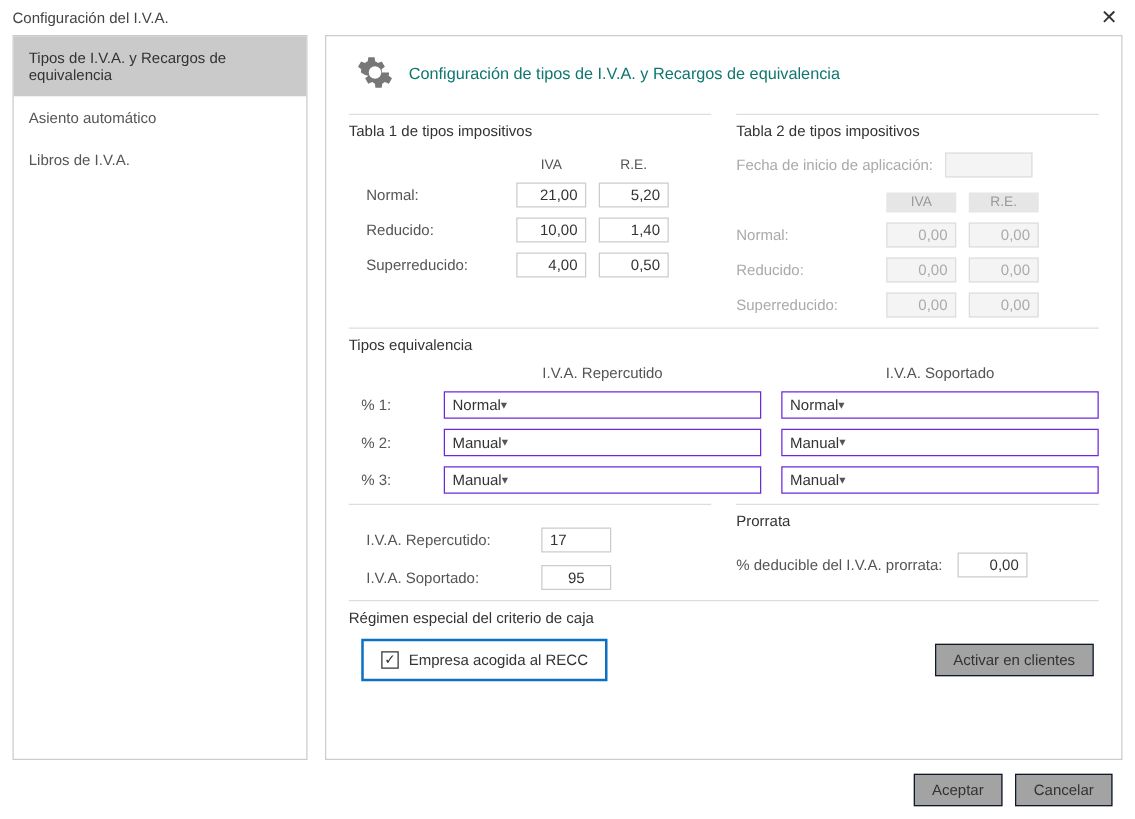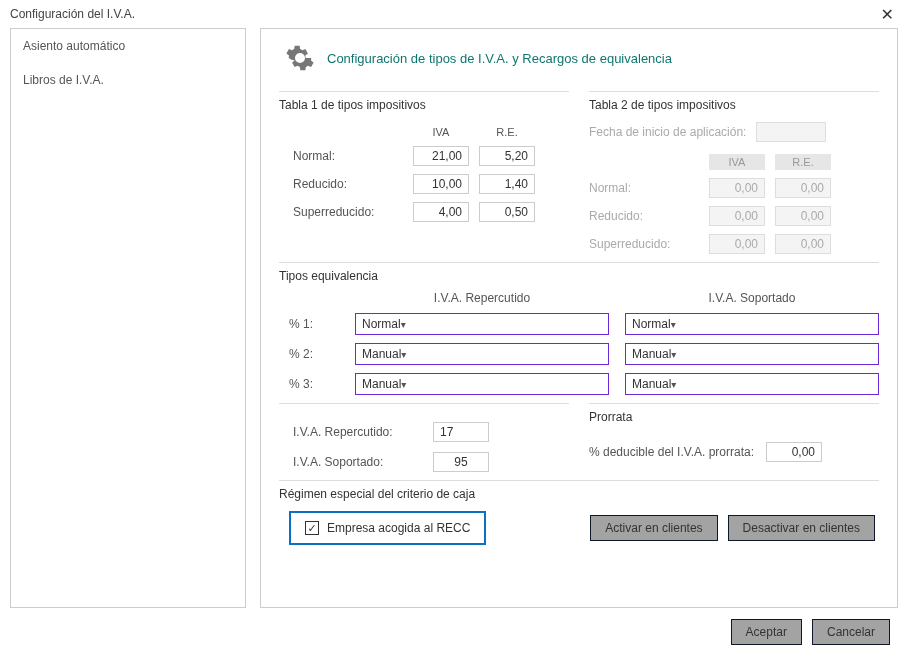--- a/index.html
+++ b/index.html
@@ -50,20 +50,21 @@
 <body>
 
 <div class="window">
   <div class="titlebar">
     <span class="titlebar-title">Configuración del I.V.A.</span>
     <span class="close-x">✕</span>
   </div>
 
   <div class="content-wrap">
     <div class="sidebar">
+      <div class="sidebar-item selected">Tipos de I.V.A. y Recargos de equivalencia</div>
       <div class="sidebar-item">Asiento automático</div>
       <div class="sidebar-item">Libros de I.V.A.</div>
     </div>
 
     <div class="main">
       <div class="header-row">
         <svg class="gear" width="30" height="30" viewBox="0 0 24 24" fill="#777">
             <path d="M12 8a4 4 0 1 0 0 8 4 4 0 0 0 0-8zm9 4c0 .7-.08 1.37-.22 2.02l2.1 1.64-2 3.46-2.48-.99a8.9 8.9 0 0 1-1.75 1.01l-.37 2.64h-4l-.37-2.64a8.9 8.9 0 0 1-1.75-1.01l-2.48.99-2-3.46 2.1-1.64A9.1 9.1 0 0 1 3 12c0-.7.08-1.37.22-2.02l-2.1-1.64 2-3.46 2.48.99c.54-.41 1.13-.75 1.75-1.01L7.72 2.22h4l.37 2.64c.62.26 1.21.6 1.75 1.01l2.48-.99 2 3.46-2.1 1.64c.14.65.22 1.32.22 2.02z"></path>
           </svg>
         <span class="header-title">Configuración de tipos de I.V.A. y Recargos de equivalencia</span>
@@ -176,21 +177,20 @@
 
       <div class="section-sep">
         <div class="panel-title">Régimen especial del criterio de caja</div>
         <div class="recc-row">
           <div class="recc-check">
             <span class="checkbox">✓</span>
             <span>Empresa acogida al RECC</span>
           </div>
           <div class="btn-group">
             <button class="btn">Activar en clientes</button>
-            <button class="btn">Desactivar en clientes</button>
           </div>
         </div>
       </div>
 
     </div>
   </div>
 
   <div class="footer">
     <button class="btn">Aceptar</button>
     <button class="btn">Cancelar</button>

